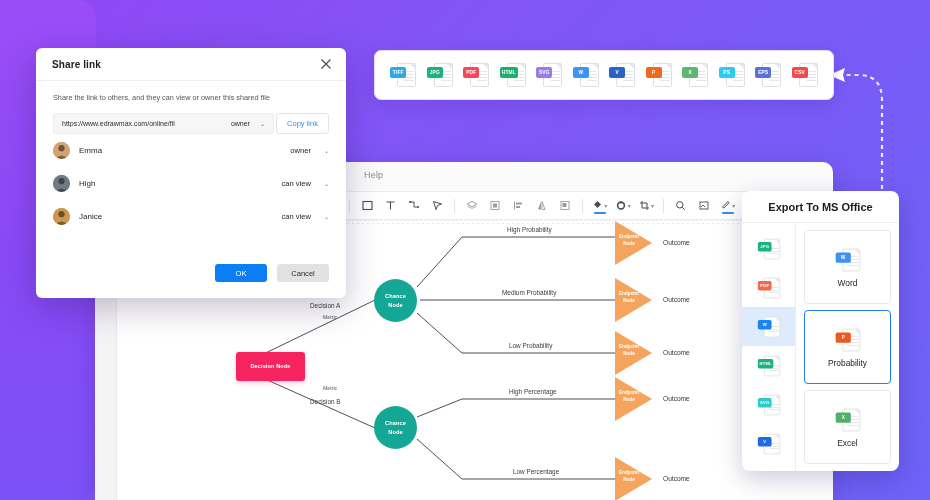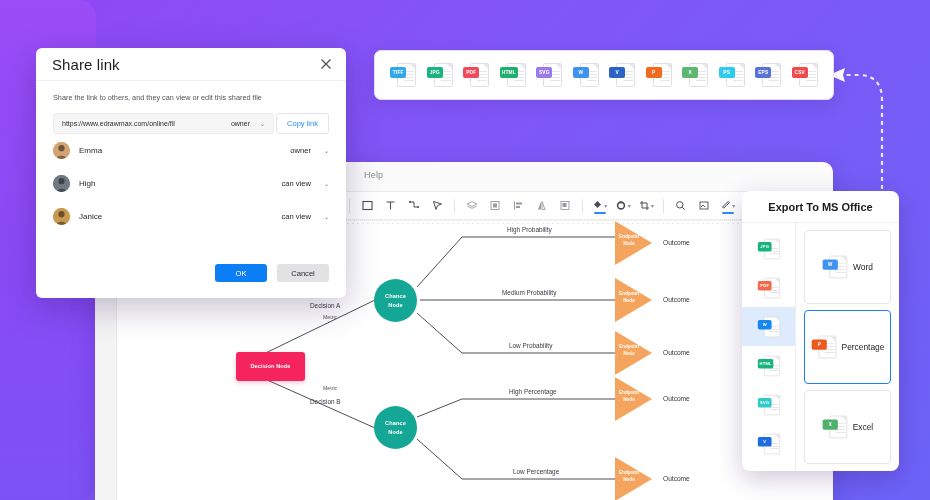--- a/index.html
+++ b/index.html
@@ -93,21 +93,21 @@
   #share-dialog{
     position:absolute; left:36px; top:48px; width:310px; height:250px;
     background:#fff; border-radius:6px;
     box-shadow:0 10px 34px rgba(30,8,70,.25);
     z-index: 30;
   }
   #share-head{
     height:33px; border-bottom:1px solid #efeff1;
     display:flex; align-items:center; padding:0 16px; position:relative;
   }
-  #share-title{ font-size:15px; font-weight:400; color:#1d1d22; letter-spacing:.1px;}
+  #share-title{ font-size:10px; font-weight:700; color:#1d1d22; letter-spacing:.1px;}
   #share-close{ position:absolute; right:13px; top:9px; width:14px; height:14px;
     color:#4c4c55; cursor:pointer;}
   #share-sub{ font-size:7.3px; color:#55555d; padding:12px 17px 0 17px;}
   #link-row{ display:flex; align-items:center; gap:2px; padding:11px 17px 0 17px;}
   #link-box{
     flex:1; height:21px; background:#f6f6f7; border:1px solid #ededf0; border-radius:3px;
     display:flex; align-items:center; padding:0 8px; gap:6px;
   }
   #link-url{ font-size:7px; color:#2c2c33; flex:1; white-space:nowrap; overflow:hidden;}
   #link-role{ font-size:7px; color:#2c2c33;}
@@ -166,21 +166,21 @@
     font-size:11px; font-weight:700; color:#1b1b21; border-bottom:1px solid #eeeef0;
   }
   #export-body{ display:flex; height:248px;}
   #export-rail{ width:54px; border-right:1px solid #eeeef0; padding-top:6px;}
   .rail-item{ height:39px; display:flex; align-items:center; justify-content:center; cursor:pointer;}
   .rail-item.selected{ background:#ddebfd;}
   .rail-item .fileicon{ transform:scale(.86);}
   #export-cards{ flex:1; padding:7px 8px; display:flex; flex-direction:column; gap:6px;}
   .ecard{
     flex:1; border:1px solid #e7e7ea; border-radius:4px; background:#fff;
-    display:flex; flex-direction:row; align-items:center; justify-content:center;
+    display:flex; flex-direction:column; align-items:center; justify-content:center;
     gap:5px; cursor:pointer;
   }
   .ecard.selected{ border:1.4px solid #1f7ef0;}
   .ecard-label{ font-size:8.4px; color:#24242a;}
   .ecard .fileicon{ transform:scale(.95);}
 
   
   #dashed-arrow{ position:absolute; left:826px; top:60px; width:104px; height:345px; z-index:27;}
 </style>
 </head>
@@ -567,21 +567,21 @@
             <span class="tag" style="background: rgb(60, 147, 240);">W</span>
           </span>
           <span class="ecard-label">Word</span>
         </div>
         <div class="ecard selected">
           <span class="fileicon">
             <span class="sheet"></span>
             <span class="lines"></span>
             <span class="tag" style="background: rgb(238, 90, 30);">P</span>
           </span>
-          <span class="ecard-label">Percentage</span>
+          <span class="ecard-label">Probability</span>
         </div>
         <div class="ecard">
           <span class="fileicon">
             <span class="sheet"></span>
             <span class="lines"></span>
             <span class="tag" style="background: rgb(79, 176, 106);">X</span>
           </span>
           <span class="ecard-label">Excel</span>
         </div>
       </div>
@@ -590,21 +590,21 @@
 
 <div id="share-dialog">
   <div id="share-head">
     <span id="share-title">Share link</span>
     <span id="share-close">
       <svg width="14" height="14" viewBox="0 0 14 14">
           <path d="M2.5 2.5 L11.5 11.5 M11.5 2.5 L2.5 11.5" stroke="#4c4c55" stroke-width="1.2" fill="none"></path>
         </svg>
     </span>
   </div>
-  <div id="share-sub">Share the link to others, and they can view or edit this shared file</div>
+  <div id="share-sub">Share the link to others, and they can view or owner this shared file</div>
 
   <div id="link-row">
     <div id="link-box">
       <span id="link-url">https://www.edrawmax.com/online/fil</span>
       <span id="link-role">owner</span>
       <span class="caret-d">⌄</span>
     </div>
     <div id="copy-btn">Copy link</div>
   </div>
 

